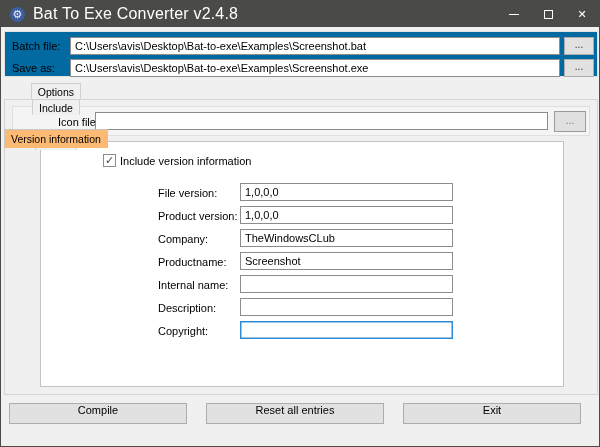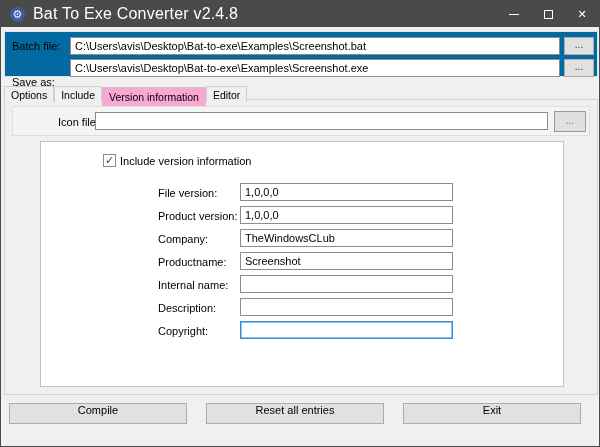--- a/index.html
+++ b/index.html
@@ -27,43 +27,43 @@
   .glyph-min { width:10px; height:1px; background:#fff; display:block; }
   .glyph-max { width:9px; height:9px; border:1px solid #fff; display:block; }
   .glyph-close { color:#fff; font-size:11px; line-height:11px; }
 
   
   .top-panel {
     position:absolute; left:3px; top:30px; width:594px; height:46px;
     background:#0369a1; border:1px solid #e2e2e2;
   }
   .file-label { position:absolute; left:7px; }
-  .file-label.row1 { top:8px; } .file-label.row2 { top:44px; }
+  .file-label.row1 { top:8px; } .file-label.row2 { top:30px; }
   .txt {
     position:absolute; height:18px; background:#fff; border:1px solid #8c8c8c;
     font-family:"Liberation Sans", sans-serif; font-size:11px; padding:0 4px; outline:none;
   }
   .file-input { left:65px; width:490px; }
   .file-input.row1 { top:5px; } .file-input.row2 { top:27px; }
   .browse-btn {
     position:absolute; left:559px; width:30px; height:18px;
     background:#e1e1e1; border:1px solid #adadad; font-size:10px; line-height:14px;
     text-align:center; color:#333; cursor:default;
   }
   .browse-btn.row1 { top:5px; } .browse-btn.row2 { top:27px; }
 
   
-  .tabs { position:absolute; left:3px; top:81px; display:flex; align-items:flex-end; z-index:3; }
+  .tabs { position:absolute; left:3px; top:81px; display:flex; align-items:center; z-index:3;flex-direction:column; }
   .tab {
     background:#f0f0f0; border:1px solid #d0d0d0; border-bottom:none;
     padding:2px 6px 2px 6px; height:16px; margin-right:0; font-size:10.5px;
     position:relative; top:1px; cursor:default; white-space:nowrap;
   }
   .tab.active {
-    background:#f9a8d4; height:19px; padding-top:3px; top:5px; z-index:4;
+    background:#fdba74; height:19px; padding-top:3px; top:15px; z-index:4;
     border-color:#c6c6c6;
   }
 
   
   .tab-page {
     position:absolute; left:3px; top:98px; width:594px; height:296px;
     background:#f0f0f0; border:1px solid #d4d4d4; z-index:2;
   }
   .iconfile-panel {
     position:absolute; left:7px; top:6px; width:578px; height:30px;

